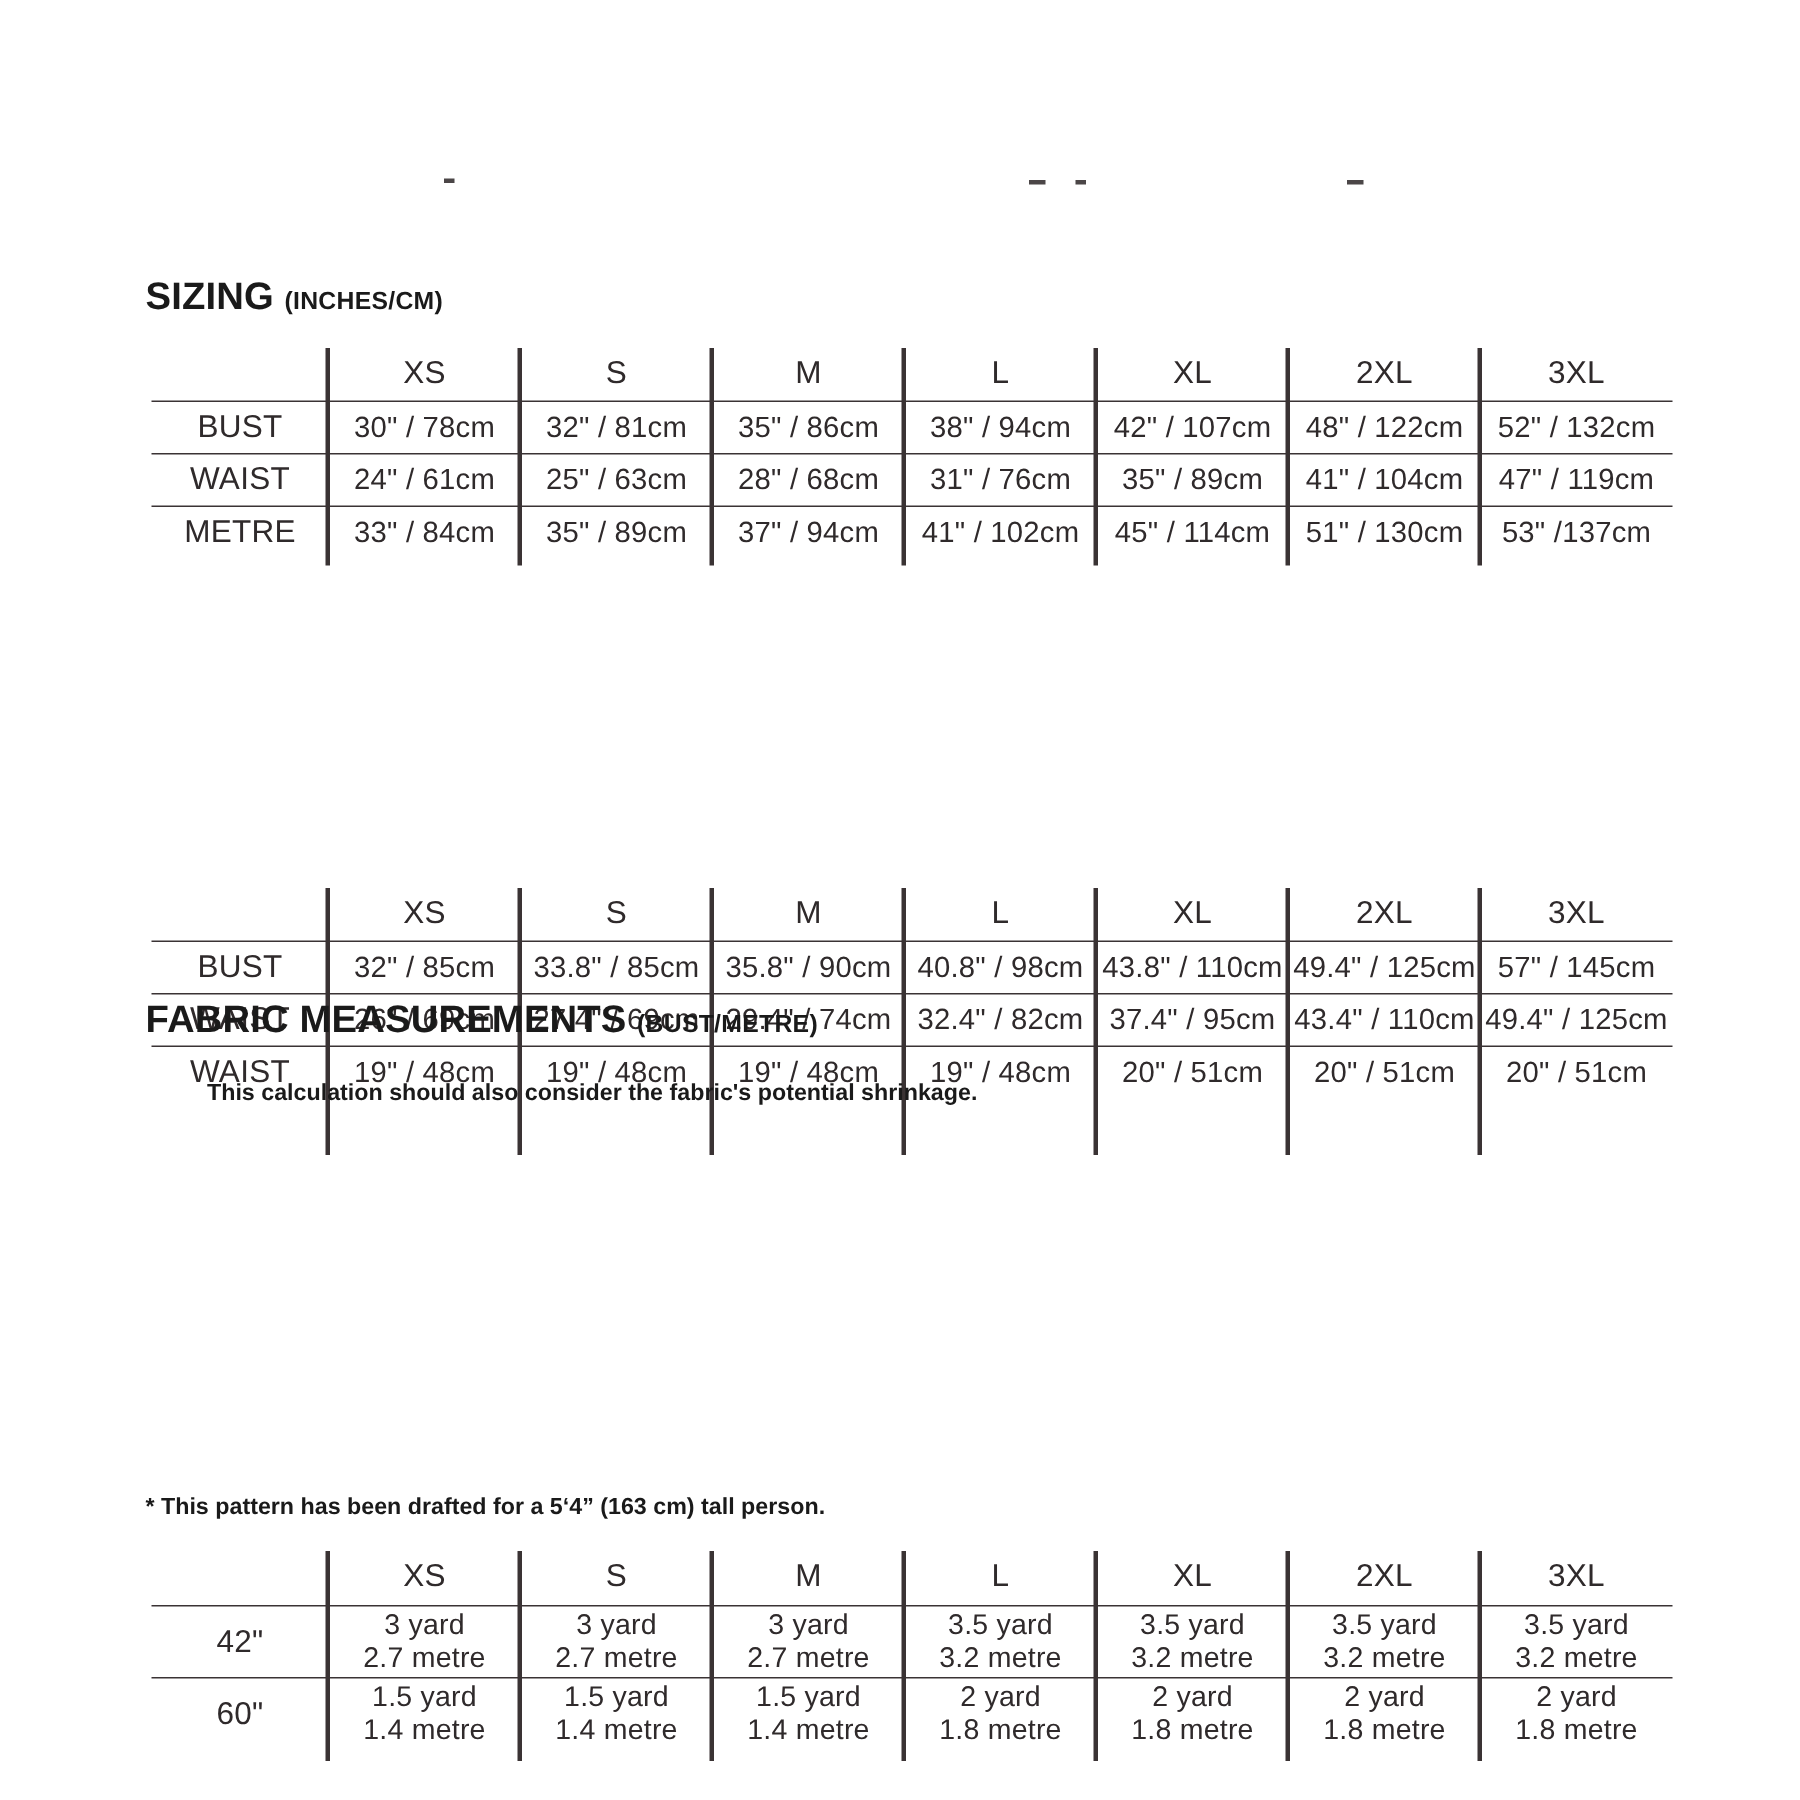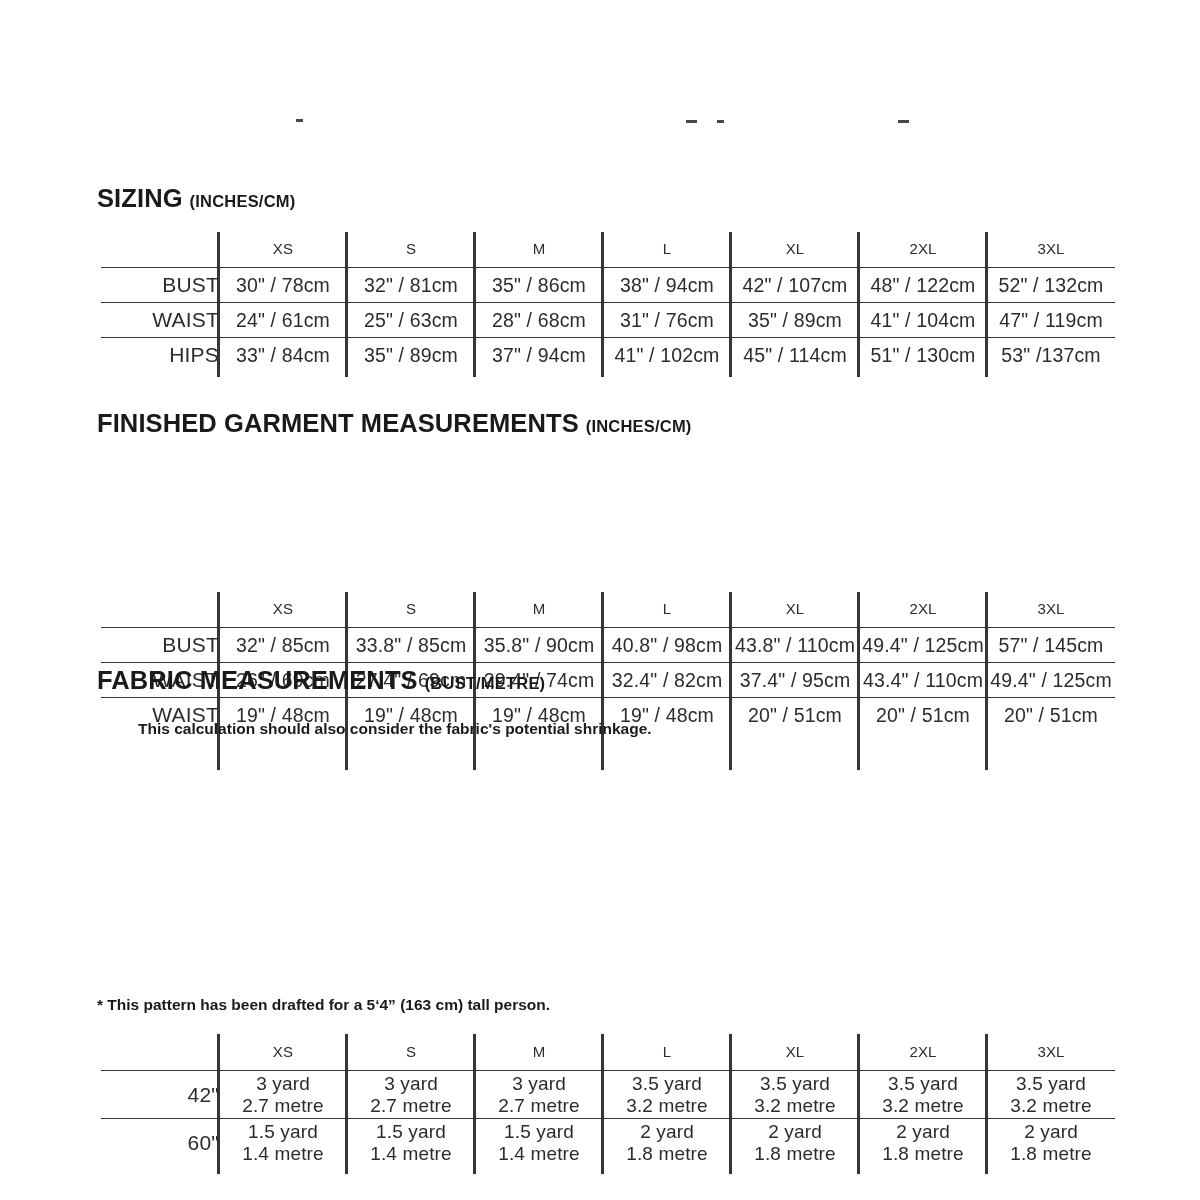--- a/index.html
+++ b/index.html
@@ -80,33 +80,32 @@
     letter-spacing: .15px;
     position: relative;
   }
   
   col.labelcol { width: 118px; }
   col.datacol  { width: 128px; }
 
   
   table.sz tr.hdr th {
     height: 33px;
-    font-size: 15px;
+    font-size: 21px;
     color: #2f2a2b;
     padding-bottom: 2px;
   }
   
   table.sz tr.body td {
     height: 34px;
     border-top: 1.6px solid #3a3334;
   }
   table.sz tr.body td.lbl {
     font-size: 21px;
     letter-spacing: .2px;
-    text-align: right;
   }
 
   
   table.sz.fabric tr.body td {
     height: 47px;
     line-height: 1.12;
     font-size: 19px;
   }
   table.sz.fabric tr.body td.lbl {
     font-size: 21px;
@@ -177,45 +176,40 @@
             <td class="lbl">WAIST</td>
             <td>24" / 61cm</td>
             <td>25" / 63cm</td>
             <td>28" / 68cm</td>
             <td>31" / 76cm</td>
             <td>35" / 89cm</td>
             <td>41" /  104cm</td>
             <td>47" / 119cm</td>
           </tr>
           <tr class="body">
-            <td class="lbl">HIPS</td>
+            <td class="lbl">METRE</td>
             <td>33" / 84cm</td>
             <td>35" / 89cm</td>
             <td>37" / 94cm</td>
             <td>41" / 102cm</td>
             <td>45" / 114cm</td>
             <td>51" / 130cm</td>
             <td>53" /137cm</td>
           </tr>
         </tbody>
     </table>
     <div class="vrule" style="left:116px; height:145px;"></div>
     <div class="vrule" style="left:244px; height:145px;"></div>
     <div class="vrule" style="left:372px; height:145px;"></div>
     <div class="vrule" style="left:500px; height:145px;"></div>
     <div class="vrule" style="left:628px; height:145px;"></div>
     <div class="vrule" style="left:756px; height:145px;"></div>
     <div class="vrule" style="left:884px; height:145px;"></div>
   </div>
 
-  <div class="section" style="top:411px;">
-    <div class="heading">
-      <span class="main">FINISHED GARMENT MEASUREMENTS</span><span class="suffix">(INCHES/CM)</span>
-    </div>
-  </div>
 
   <div class="section tablewrap" style="top:452px; left:101px;">
     <table class="sz">
       <colgroup>
         <col class="labelcol">
           <col class="datacol">
           <col class="datacol">
           <col class="datacol">
         <col class="datacol">
           <col class="datacol">

